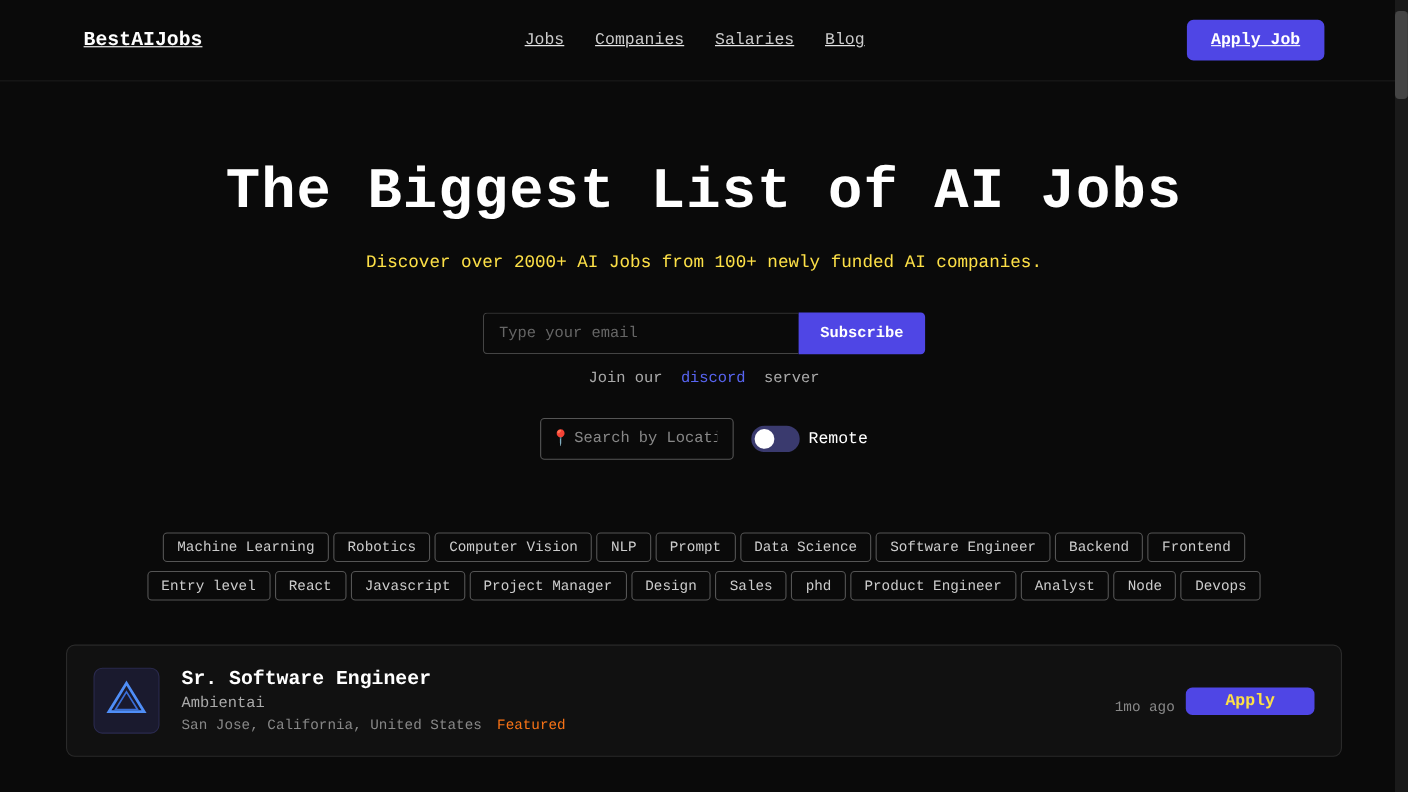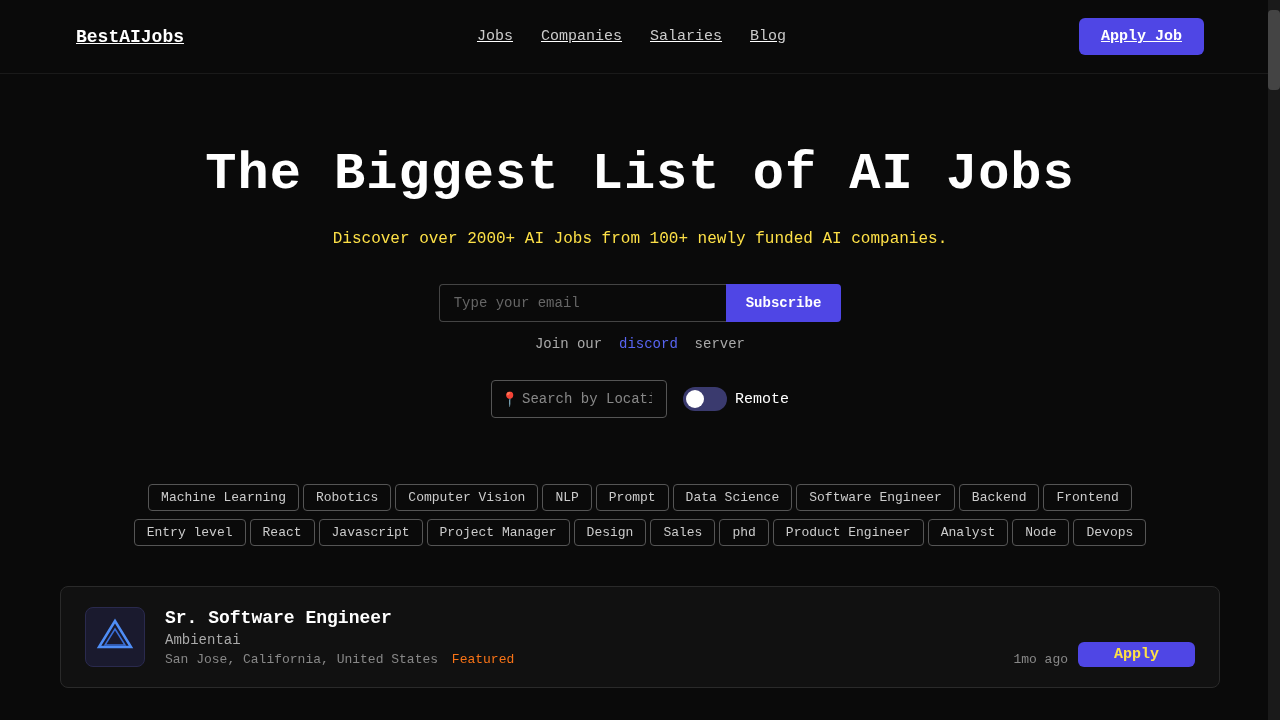--- a/index.html
+++ b/index.html
@@ -199,20 +199,21 @@
     
     .jobs-section {
       padding: 20px 60px;
     }
     .job-card {
       background: #111111;
       border: 1px solid #2a2a2a;
       border-radius: 8px;
       padding: 20px 24px;
       display: flex;
+      align-items: center;
       justify-content: space-between;
       margin-bottom: 1px;
     }
     .job-card-left {
       display: flex;
       align-items: center;
       gap: 20px;
     }
     .company-logo {
       width: 60px;

